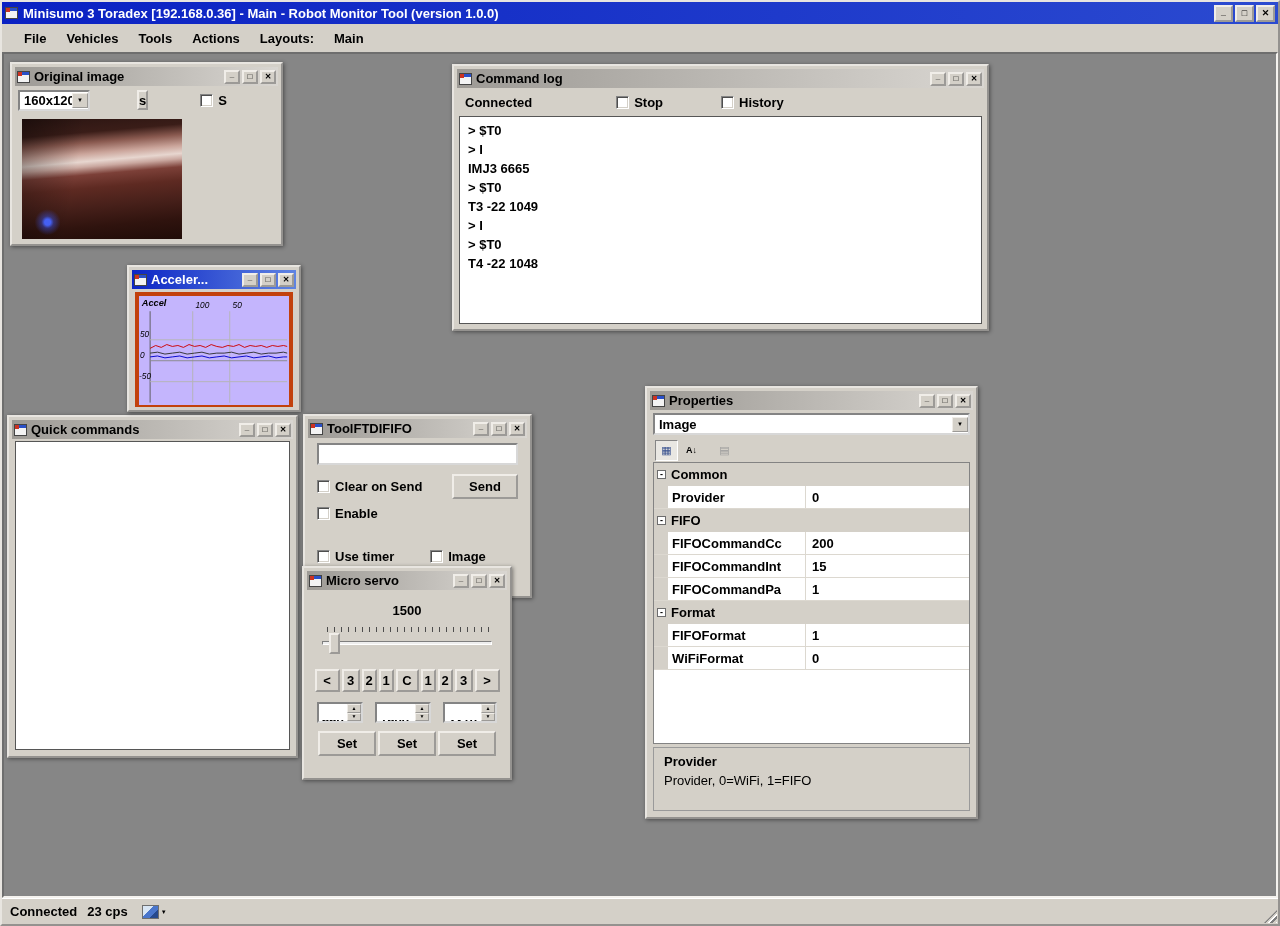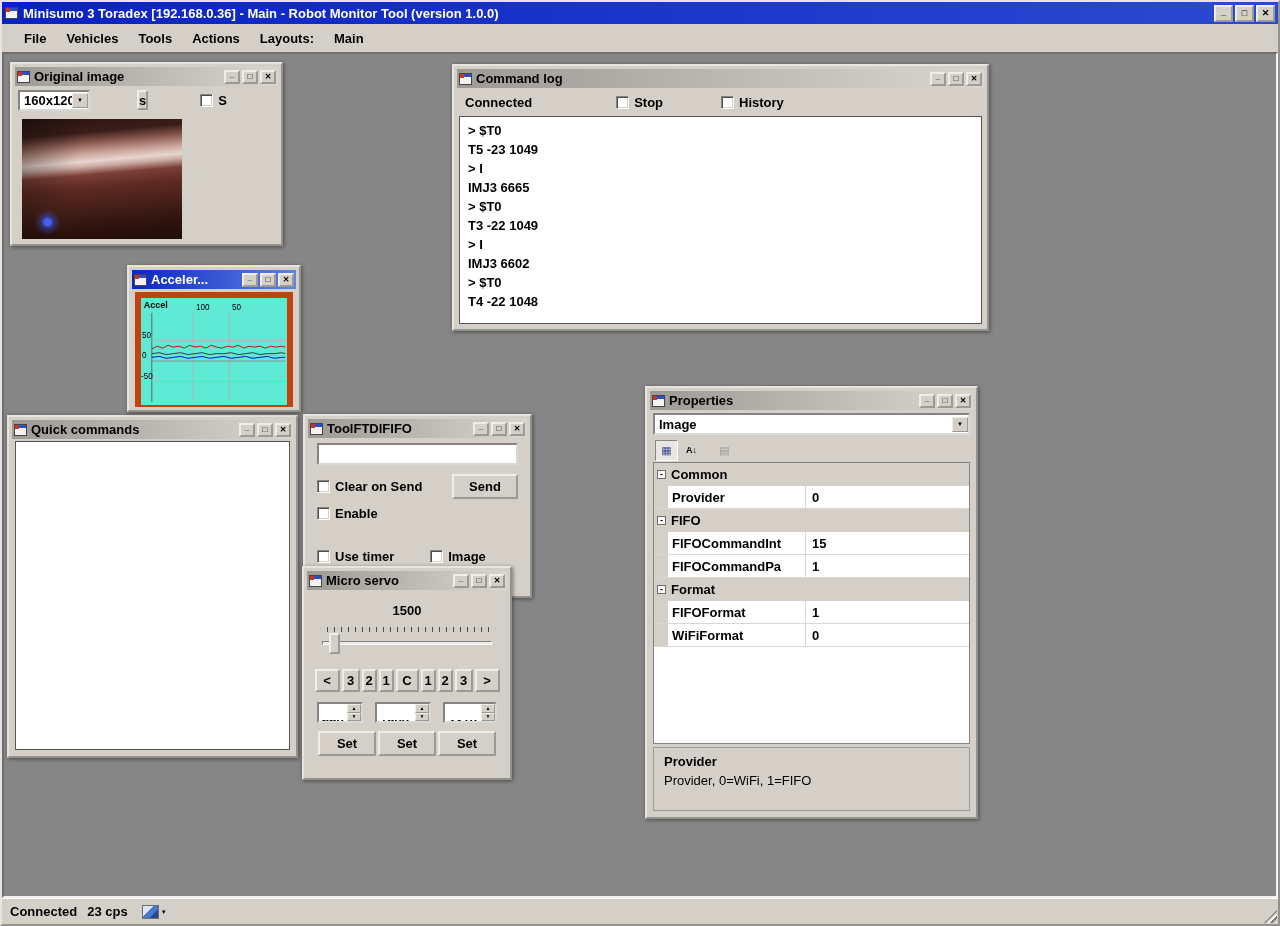--- a/index.html
+++ b/index.html
@@ -72,21 +72,21 @@
         #e7d6cf 36%, #caa8a0 40%, #7c4038 46%, #5e2a22 56%,
         #47201a 70%, #2f130e 85%, #200c08 100%);
   }
 
   
   .cl-header { height:26px; flex:none; display:flex; align-items:center; padding:3px 8px 0; }
   .log-area { flex:1; margin:2px; background:#fff; border:1px solid #565656; padding:4px 8px; overflow:hidden; }
   .log-line { line-height:19px; white-space:pre; }
 
   
-  .chart { flex:1; margin:3px; background:#5eead4; border:6px solid #c2410c; }
+  .chart { flex:1; margin:3px; background:#c4b5fd; border:4px solid #c2410c;font-style:italic; }
   .chart text { font-family:"Liberation Sans",sans-serif; font-weight:400; font-size:9px; }
   .chart text.chart-title { font-weight:700; font-size:10px; }
 
   
   .list-area { flex:1; margin:2px 3px 3px; background:#fff; border:1px solid #565656; }
 
   
   .tf-body { padding:5px 9px; }
   .tf-input { width:100%; height:22px; }
   .tf-row { display:flex; align-items:center; }
@@ -208,27 +208,25 @@
             <span class="cb" data-name="stop-checkbox"></span>
             <span data-name="stop-checkbox-label">Stop</span>
           </span>
           <span class="check" style="margin-left:58px;">
             <span class="cb" data-name="history-checkbox"></span>
             <span data-name="history-checkbox-label">History</span>
           </span>
         </div>
         <div class="log-area" data-name="command-log-output">
           <div class="log-line" data-name="log-line">&gt; $T0</div>
-          <div class="log-line" data-name="log-line">T5 -23 1049</div>
           <div class="log-line" data-name="log-line">&gt; I</div>
           <div class="log-line" data-name="log-line">IMJ3 6665</div>
           <div class="log-line" data-name="log-line">&gt; $T0</div>
           <div class="log-line" data-name="log-line">T3 -22 1049</div>
           <div class="log-line" data-name="log-line">&gt; I</div>
-          <div class="log-line" data-name="log-line">IMJ3 6602</div>
           <div class="log-line" data-name="log-line">&gt; $T0</div>
           <div class="log-line" data-name="log-line">T4 -22 1048</div>
         </div>
       </div>
     </div>
 
     <div class="win" style="left:3px;top:361px;width:291px;height:343px;" data-name="quick-commands-window">
       <div class="titlebar" data-name="quick-commands-titlebar">
         <span class="form-icon" data-name="form-icon"></span>
         <span class="title" data-name="window-title">Quick commands</span>
@@ -373,20 +371,25 @@
             <span data-name="group-name">Common</span>
           </div>
           <div class="pg-row pg-item" data-name="property-row">
             <span class="gutter" data-name="row-gutter"></span>
             <span class="pg-name" data-name="property-name">Provider</span>
             <span class="pg-value" data-name="property-value">0</span>
           </div>
           <div class="pg-row pg-group" data-name="property-group-row">
             <span class="expander" data-name="collapse-icon">-</span>
             <span data-name="group-name">FIFO</span>
+          </div>
+          <div class="pg-row pg-item" data-name="property-row">
+            <span class="gutter" data-name="row-gutter"></span>
+            <span class="pg-name" data-name="property-name">FIFOCommandCc</span>
+            <span class="pg-value" data-name="property-value">200</span>
           </div>
           <div class="pg-row pg-item" data-name="property-row">
             <span class="gutter" data-name="row-gutter"></span>
             <span class="pg-name" data-name="property-name">FIFOCommandInt</span>
             <span class="pg-value" data-name="property-value">15</span>
           </div>
           <div class="pg-row pg-item" data-name="property-row">
             <span class="gutter" data-name="row-gutter"></span>
             <span class="pg-name" data-name="property-name">FIFOCommandPa</span>
             <span class="pg-value" data-name="property-value">1</span>

